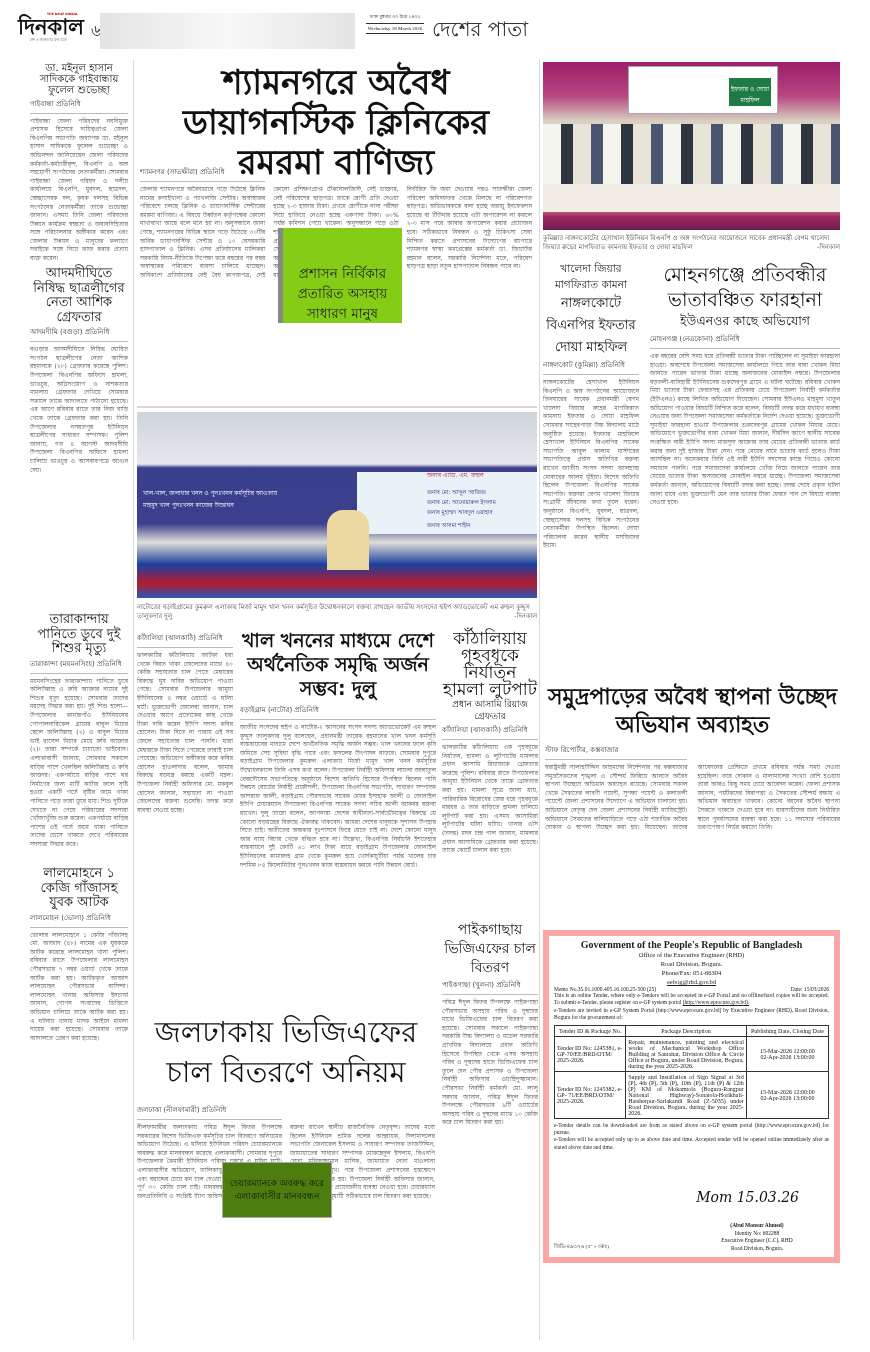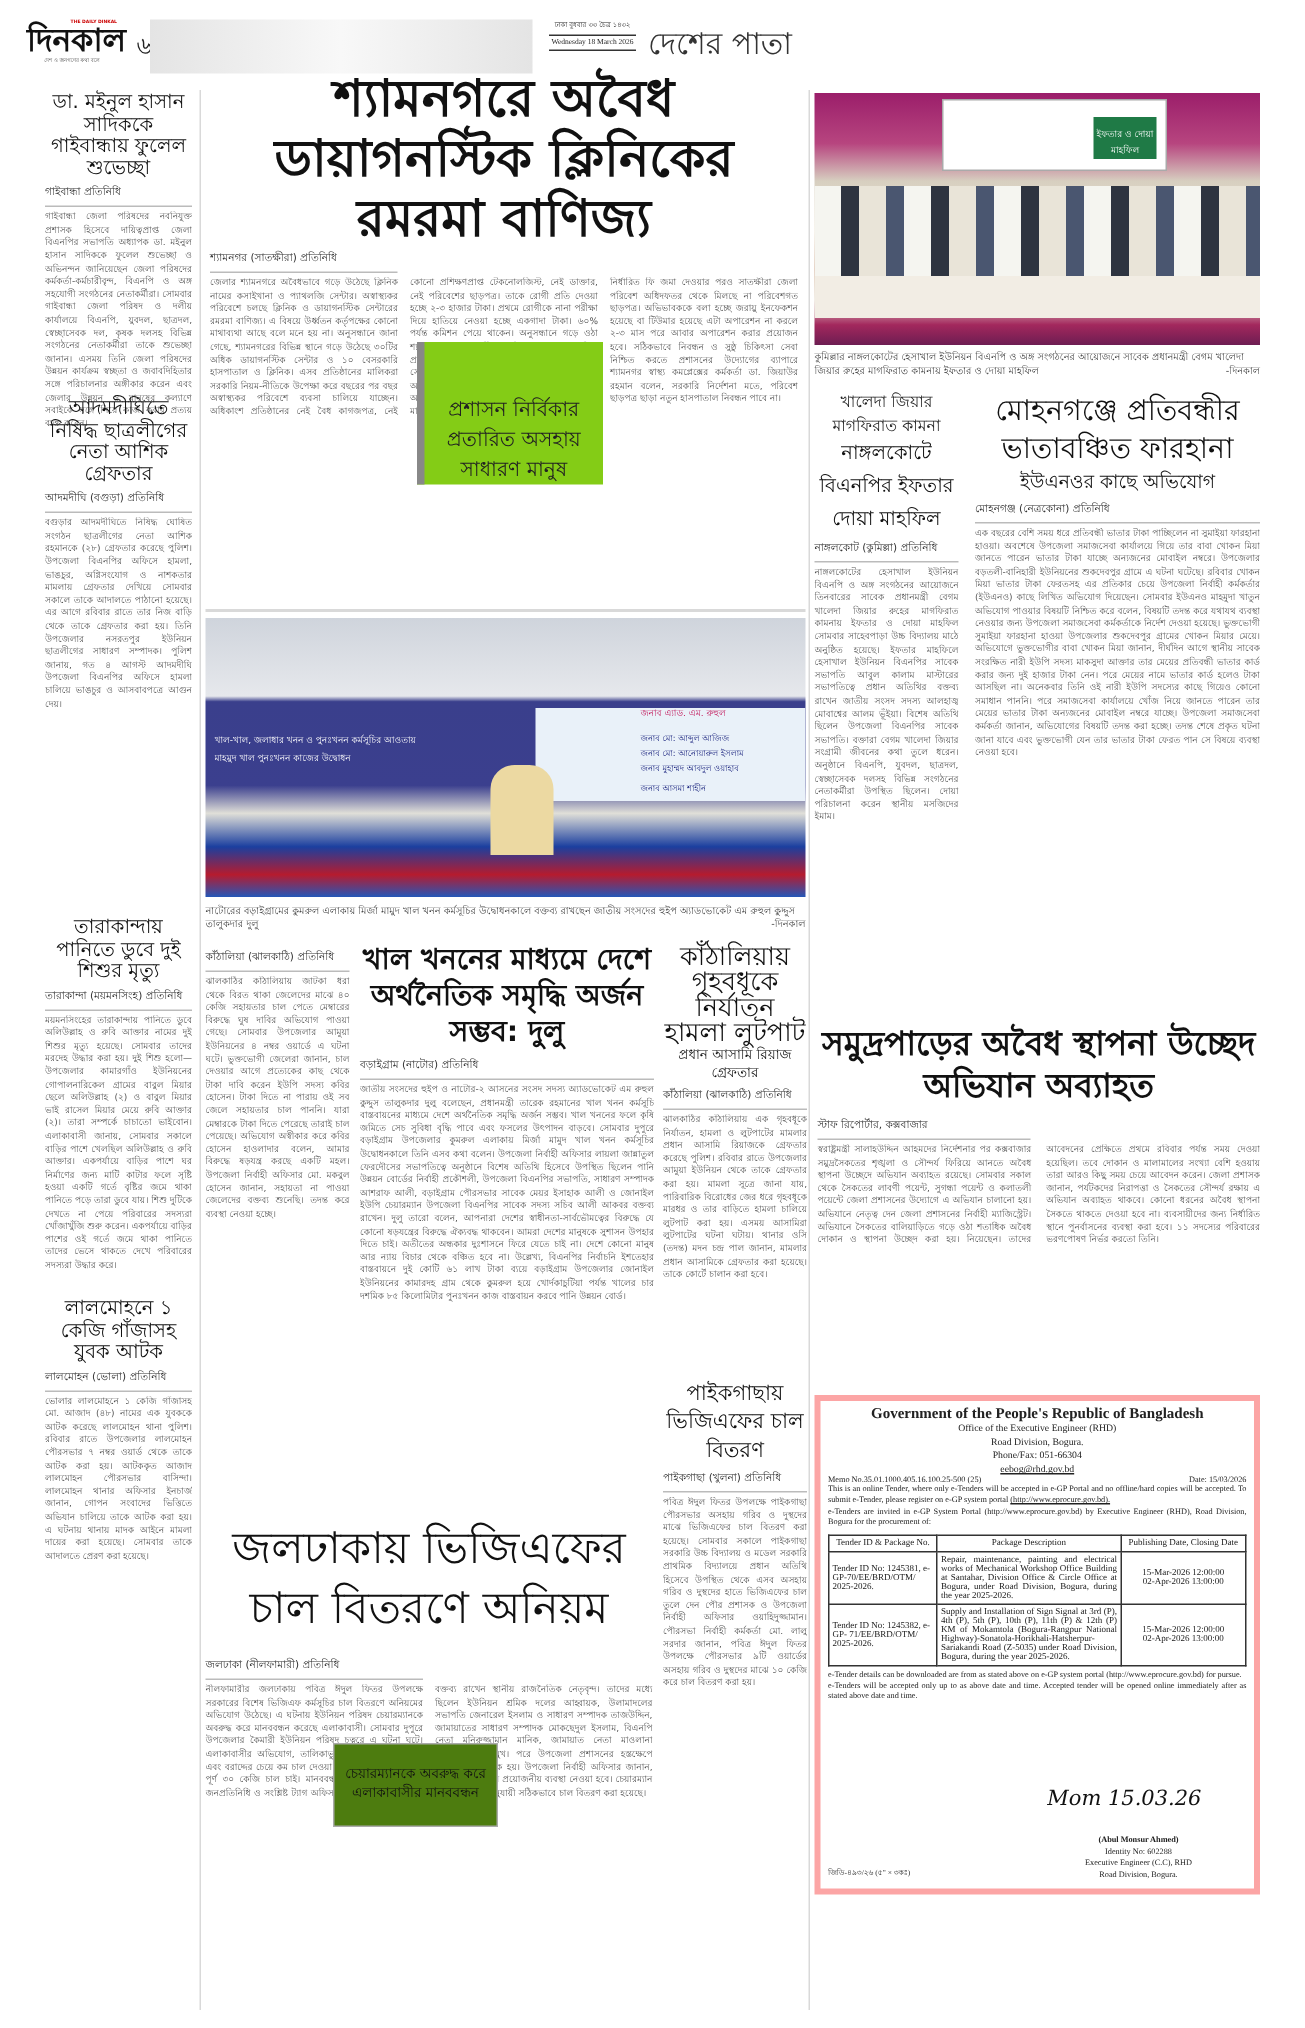--- a/index.html
+++ b/index.html
@@ -24,41 +24,41 @@
 </div>
 <div class="abs" style="left:91px;top:18px;font-size:16px;color:#222">৬</div>
 <div class="abs" style="left:100px;top:13px;width:255px;height:36px;background:linear-gradient(90deg,#e4e4e4,#f8f8f8 50%,#e4e4e4)"></div>
 <div class="abs" style="left:366px;top:14px;width:58px">
   <div style="font-size:4.5px;text-align:center;border-bottom:1px solid #333;padding-bottom:2px">ঢাকা বুধবার ৩৩ চৈত্র ১৪৩২</div>
   <div style="font-family:'Liberation Serif',serif;font-size:5px;text-align:center;border-bottom:1px solid #333;padding:2px 0">Wednesday 18 March 2026</div>
 </div>
 <div class="abs" style="left:432px;top:14px;font-size:20px;color:#333">দেশের পাতা</div>
 
 <div class="abs" style="left:30px;top:62px;width:98px">
-  <div class="hl" style="font-size:13px">ডা. মইনুল হাসান সাদিককে গাইবান্ধায় ফুলেল শুভেচ্ছা</div>
+  <div class="hl" style="font-size:10px">ডা. মইনুল হাসান সাদিককে গাইবান্ধায় ফুলেল শুভেচ্ছা</div>
   <div class="by" style="margin-top:2px">গাইবান্ধা প্রতিনিধি</div>
   <div class="body" style="height:190px">গাইবান্ধা জেলা পরিষদের নবনিযুক্ত প্রশাসক হিসেবে দায়িত্বপ্রাপ্ত জেলা বিএনপির সভাপতি অধ্যাপক ডা. মইনুল হাসান সাদিককে ফুলেল শুভেচ্ছা ও অভিনন্দন জানিয়েছেন জেলা পরিষদের কর্মকর্তা-কর্মচারীবৃন্দ, বিএনপি ও অঙ্গ সহযোগী সংগঠনের নেতাকর্মীরা। সোমবার গাইবান্ধা জেলা পরিষদ ও দলীয় কার্যালয়ে বিএনপি, যুবদল, ছাত্রদল, স্বেচ্ছাসেবক দল, কৃষক দলসহ বিভিন্ন সংগঠনের নেতাকর্মীরা তাকে শুভেচ্ছা জানান। এসময় তিনি জেলা পরিষদের উন্নয়ন কার্যক্রম স্বচ্ছতা ও জবাবদিহিতার সঙ্গে পরিচালনার অঙ্গীকার করেন এবং জেলার উন্নয়ন ও মানুষের কল্যাণে সবাইকে সঙ্গে নিয়ে কাজ করার প্রত্যয় ব্যক্ত করেন।</div>
 </div>
 <div class="abs" style="left:30px;top:266px;width:98px">
   <div class="hl" style="font-size:13px">আদমদীঘিতে নিষিদ্ধ ছাত্রলীগের নেতা আশিক গ্রেফতার</div>
   <div class="by" style="margin-top:2px">আদমদীঘি (বগুড়া) প্রতিনিধি</div>
   <div class="body" style="height:280px">বগুড়ার আদমদীঘিতে নিষিদ্ধ ঘোষিত সংগঠন ছাত্রলীগের নেতা আশিক রহমানকে (২৮) গ্রেফতার করেছে পুলিশ। উপজেলা বিএনপির অফিসে হামলা, ভাঙচুর, অগ্নিসংযোগ ও নাশকতার মামলায় গ্রেফতার দেখিয়ে সোমবার সকালে তাকে আদালতে পাঠানো হয়েছে। এর আগে রবিবার রাতে তার নিজ বাড়ি থেকে তাকে গ্রেফতার করা হয়। তিনি উপজেলার নসরতপুর ইউনিয়ন ছাত্রলীগের সাধারণ সম্পাদক। পুলিশ জানায়, গত ৪ আগস্ট আদমদীঘি উপজেলা বিএনপির অফিসে হামলা চালিয়ে ভাঙচুর ও আসবাবপত্রে আগুন দেয়।</div>
 </div>
 <div class="abs" style="left:30px;top:612px;width:98px">
   <div class="hl" style="font-size:13px">তারাকান্দায় পানিতে ডুবে দুই শিশুর মৃত্যু</div>
   <div class="by" style="margin-top:2px">তারাকান্দা (ময়মনসিংহ) প্রতিনিধি</div>
   <div class="body" style="height:198px">ময়মনসিংহের তারাকান্দায় পানিতে ডুবে অলিউল্লাহ ও রুবি আক্তার নামের দুই শিশুর মৃত্যু হয়েছে। সোমবার তাদের মরদেহ উদ্ধার করা হয়। দুই শিশু হলো— উপজেলার কামারগাঁও ইউনিয়নের গোপালনারিকেল গ্রামের বাবুল মিয়ার ছেলে অলিউল্লাহ (২) ও বাবুল মিয়ার ভাই রাসেল মিয়ার মেয়ে রুবি আক্তার (২)। তারা সম্পর্কে চাচাতো ভাইবোন। এলাকাবাসী জানায়, সোমবার সকালে বাড়ির পাশে খেলছিল অলিউল্লাহ ও রুবি আক্তার। একপর্যায়ে বাড়ির পাশে ঘর নির্মাণের জন্য মাটি কাটার ফলে সৃষ্টি হওয়া একটি গর্তে বৃষ্টির জমে থাকা পানিতে পড়ে তারা ডুবে যায়। শিশু দুটিকে দেখতে না পেয়ে পরিবারের সদস্যরা খোঁজাখুঁজি শুরু করেন। একপর্যায়ে বাড়ির পাশের ওই গর্তে জমে থাকা পানিতে তাদের ভেসে থাকতে দেখে পরিবারের সদস্যরা উদ্ধার করে।</div>
 </div>
 <div class="abs" style="left:30px;top:866px;width:98px">
   <div class="hl" style="font-size:13px">লালমোহনে ১ কেজি গাঁজাসহ যুবক আটক</div>
   <div class="by" style="margin-top:2px">লালমোহন (ভোলা) প্রতিনিধি</div>
   <div class="body" style="height:180px">ভোলার লালমোহনে ১ কেজি গাঁজাসহ মো. আজাদ (৪৮) নামের এক যুবককে আটক করেছে লালমোহন থানা পুলিশ। রবিবার রাতে উপজেলার লালমোহন পৌরসভার ৭ নম্বর ওয়ার্ড থেকে তাকে আটক করা হয়। আটককৃত আজাদ লালমোহন পৌরসভার বাসিন্দা। লালমোহন থানার অফিসার ইনচার্জ জানান, গোপন সংবাদের ভিত্তিতে অভিযান চালিয়ে তাকে আটক করা হয়। এ ঘটনায় থানায় মাদক আইনে মামলা দায়ের করা হয়েছে। সোমবার তাকে আদালতে প্রেরণ করা হয়েছে।</div>
 </div>
 
-<div class="abs hl" style="left:140px;top:46px;width:392px;font-size:34px;font-weight:bold;line-height:40px">শ্যামনগরে অবৈধ ডায়াগনস্টিক ক্লিনিকের রমরমা বাণিজ্য</div>
+<div class="abs hl" style="left:140px;top:62px;width:392px;font-size:34px;font-weight:bold;line-height:40px">শ্যামনগরে অবৈধ ডায়াগনস্টিক ক্লিনিকের রমরমা বাণিজ্য</div>
 <div class="abs" style="left:140px;top:166px;width:392px">
   <div class="by" style="width:125px">শ্যামনগর (সাতক্ষীরা) প্রতিনিধি</div>
   <div class="body" style="column-count:3;column-gap:8px;height:226px">জেলার শ্যামনগরে অবৈধভাবে গড়ে উঠেছে ক্লিনিক নামের কসাইখানা ও প্যাথলজি সেন্টার। অস্বাস্থ্যকর পরিবেশে চলছে ক্লিনিক ও ডায়াগনস্টিক সেন্টারের রমরমা বাণিজ্য। এ বিষয়ে উর্ধ্বতন কর্তৃপক্ষের কোনো মাথাব্যথা আছে বলে মনে হয় না। অনুসন্ধানে জানা গেছে, শ্যামনগরের বিভিন্ন স্থানে গড়ে উঠেছে ৩০টির অধিক ডায়াগনস্টিক সেন্টার ও ১০ বেসরকারি হাসপাতাল ও ক্লিনিক। এসব প্রতিষ্ঠানের মালিকরা সরকারি নিয়ম-নীতিকে উপেক্ষা করে বছরের পর বছর অস্বাস্থ্যকর পরিবেশে ব্যবসা চালিয়ে যাচ্ছেন। অধিকাংশ প্রতিষ্ঠানের নেই বৈধ কাগজপত্র, নেই কোনো প্রশিক্ষণপ্রাপ্ত টেকনোলজিস্ট, নেই ডাক্তার, নেই পরিবেশের ছাড়পত্র। তাকে রোগী প্রতি দেওয়া হচ্ছে ২-৩ হাজার টাকা। প্রথমে রোগীকে নানা পরীক্ষা দিয়ে হাতিয়ে নেওয়া হচ্ছে একগাদা টাকা। ৬০% পর্যন্ত কমিশন পেয়ে থাকেন। অনুসন্ধানে গড়ে ওঠা শ্যামনগরের ডায়াগনস্টিক সেন্টারগুলো হলো— রিয়া প্রাইভেট হাসপাতাল অ্যান্ড ডিজিটাল ডায়াগনস্টিক সেন্টার, মডার্ন ক্লিনিক, সুন্দরবন ক্লিনিক, সুন্দরবন আরোগ্য হাসপাতাল, নগর প্রাইভেট হাসপাতাল, আরিফ ক্লিনিক, সেবা নার্সিং হোম। এসব প্রতিষ্ঠানের মালিকগণ জানান, লাইসেন্স পাওয়ার জন্য সরকারের নির্ধারিত ফি জমা দেওয়ার পরও সাতক্ষীরা জেলা পরিবেশ অধিদফতর থেকে মিলছে না পরিবেশগত ছাড়পত্র। অভিভাবককে বলা হচ্ছে জরায়ু ইনফেকশন হয়েছে বা টিউমার হয়েছে এটা অপারেশন না করলে ২-৩ মাস পরে আবার অপারেশন করার প্রয়োজন হবে। সঠিকভাবে নিবন্ধন ও সুষ্ঠু চিকিৎসা সেবা নিশ্চিত করতে প্রশাসনের উদ্যোগের ব্যাপারে শ্যামনগর স্বাস্থ্য কমপ্লেক্সের কর্মকর্তা ডা. জিয়াউর রহমান বলেন, সরকারি নির্দেশনা মতে, পরিবেশ ছাড়পত্র ছাড়া নতুন হাসপাতাল নিবন্ধন পাবে না।</div>
 </div>
 <div class="abs" style="left:278px;top:228px;width:124px;height:95px;background:#84cc16;border-left:5px solid #888;display:flex;align-items:flex-end;justify-content:center">
   <div class="hl" style="font-size:13.5px;line-height:20px;color:#222">প্রশাসন নির্বিকার প্রতারিত অসহায় সাধারণ মানুষ</div>
 </div>
 
 <div class="abs photo" style="left:543px;top:62px;width:297px;height:168px;background:linear-gradient(180deg,#9b1e6a 0%,#b7457f 20%,#d7cfc0 35%,#f0e8da 55%,#c49676 70%,#e8e0d4 82%,#a3285d 92%,#6d1d52 100%)">
   <div style="position:absolute;left:85px;top:4px;width:150px;height:48px;background:#fff;border:1px solid #aaa"></div>
@@ -133,21 +133,21 @@
 
 <div class="abs hl" style="left:137px;top:1012px;width:298px;font-size:29px;line-height:40px">জলঢাকায় ভিজিএফের চাল বিতরণে অনিয়ম</div>
 <div class="abs" style="left:137px;top:1104px;width:298px">
   <div class="by" style="width:145px">জলঢাকা (নীলফামারী) প্রতিনিধি</div>
   <div class="body" style="column-count:2;column-gap:8px;height:230px">নীলফামারীর জলঢাকায় পবিত্র ঈদুল ফিতর উপলক্ষে সরকারের বিশেষ ভিজিএফ কর্মসূচির চাল বিতরণে অনিয়মের অভিযোগ উঠেছে। এ ঘটনায় ইউনিয়ন পরিষদ চেয়ারম্যানকে অবরুদ্ধ করে মানববন্ধন করেছে এলাকাবাসী। সোমবার দুপুরে উপজেলার কৈমারী ইউনিয়ন পরিষদ চত্বরে এ ঘটনা ঘটে। এলাকাবাসীর অভিযোগ, তালিকাভুক্ত অনেকে চাল পাননি এবং বরাদ্দের চেয়ে কম চাল দেওয়া হয়েছে। আমাদের পাওনা পূর্ণ ৩০ কেজি চাল চাই। মানববন্ধন চলাকালে দুর্নীতিবাজ জনপ্রতিনিধি ও সংশ্লিষ্ট ট্যাগ অফিসারের অপসারণ দাবি করে বক্তব্য রাখেন স্থানীয় রাজনৈতিক নেতৃবৃন্দ। তাদের মধ্যে ছিলেন ইউনিয়ন শ্রমিক দলের আহ্বায়ক, উলামাদলের সভাপতি জেনারেল ইসলাম ও সাধারণ সম্পাদক তাজউদ্দিন, জামায়াতের সাধারণ সম্পাদক মোকছেদুল ইসলাম, বিএনপি নেতা মনিরুজ্জামান মানিক, জামায়াত নেতা মাওলানা রাশেদুজ্জামান প্রমুখ। পরে উপজেলা প্রশাসনের হস্তক্ষেপে পরিস্থিতি স্বাভাবিক হয়। উপজেলা নির্বাহী অফিসার জানান, বিষয়টি তদন্ত করে প্রয়োজনীয় ব্যবস্থা নেওয়া হবে। চেয়ারম্যান জানান, বরাদ্দ অনুযায়ী সঠিকভাবে চাল বিতরণ করা হয়েছে।</div>
 </div>
 <div class="abs" style="left:222px;top:1162px;width:110px;height:56px;background:#4d7c0f;border:1px solid #aaa;display:flex;align-items:center;justify-content:center">
   <div class="hl" style="font-size:9px;line-height:13px">চেয়ারম্যানকে অবরুদ্ধ করে এলাকাবাসীর মানববন্ধন</div>
 </div>
 
-<div class="abs" style="left:543px;top:930px;width:297px;height:333px;border:4px solid #fca5a5;padding:3px 5px;font-family:'Liberation Serif',serif;color:#222">
+<div class="abs" style="left:543px;top:930px;width:297px;height:333px;border:6px solid #fca5a5;padding:3px 5px;font-family:'Liberation Serif',serif;color:#222">
   <div style="font-weight:bold;font-size:10px;text-align:center">Government of the People's Republic of Bangladesh</div>
   <div style="font-size:6.5px;text-align:center;line-height:9px">Office of the Executive Engineer (RHD)</div>
   <div style="font-size:6.5px;text-align:center;line-height:9px">Road Division, Bogura.</div>
   <div style="font-size:6.5px;text-align:center;line-height:9px">Phone/Fax: 051-66304</div>
   <div style="font-size:6.5px;text-align:center;line-height:9px;text-decoration:underline">eebog@rhd.gov.bd</div>
   <div style="font-size:5.5px;display:flex;justify-content:space-between">
     <span>Memo No.35.01.1000.405.16.100.25-500 (25)</span>
     <span>Date: 15/03/2026</span>
   </div>
   <div style="font-size:5.5px;line-height:7.4px;text-align:justify">

